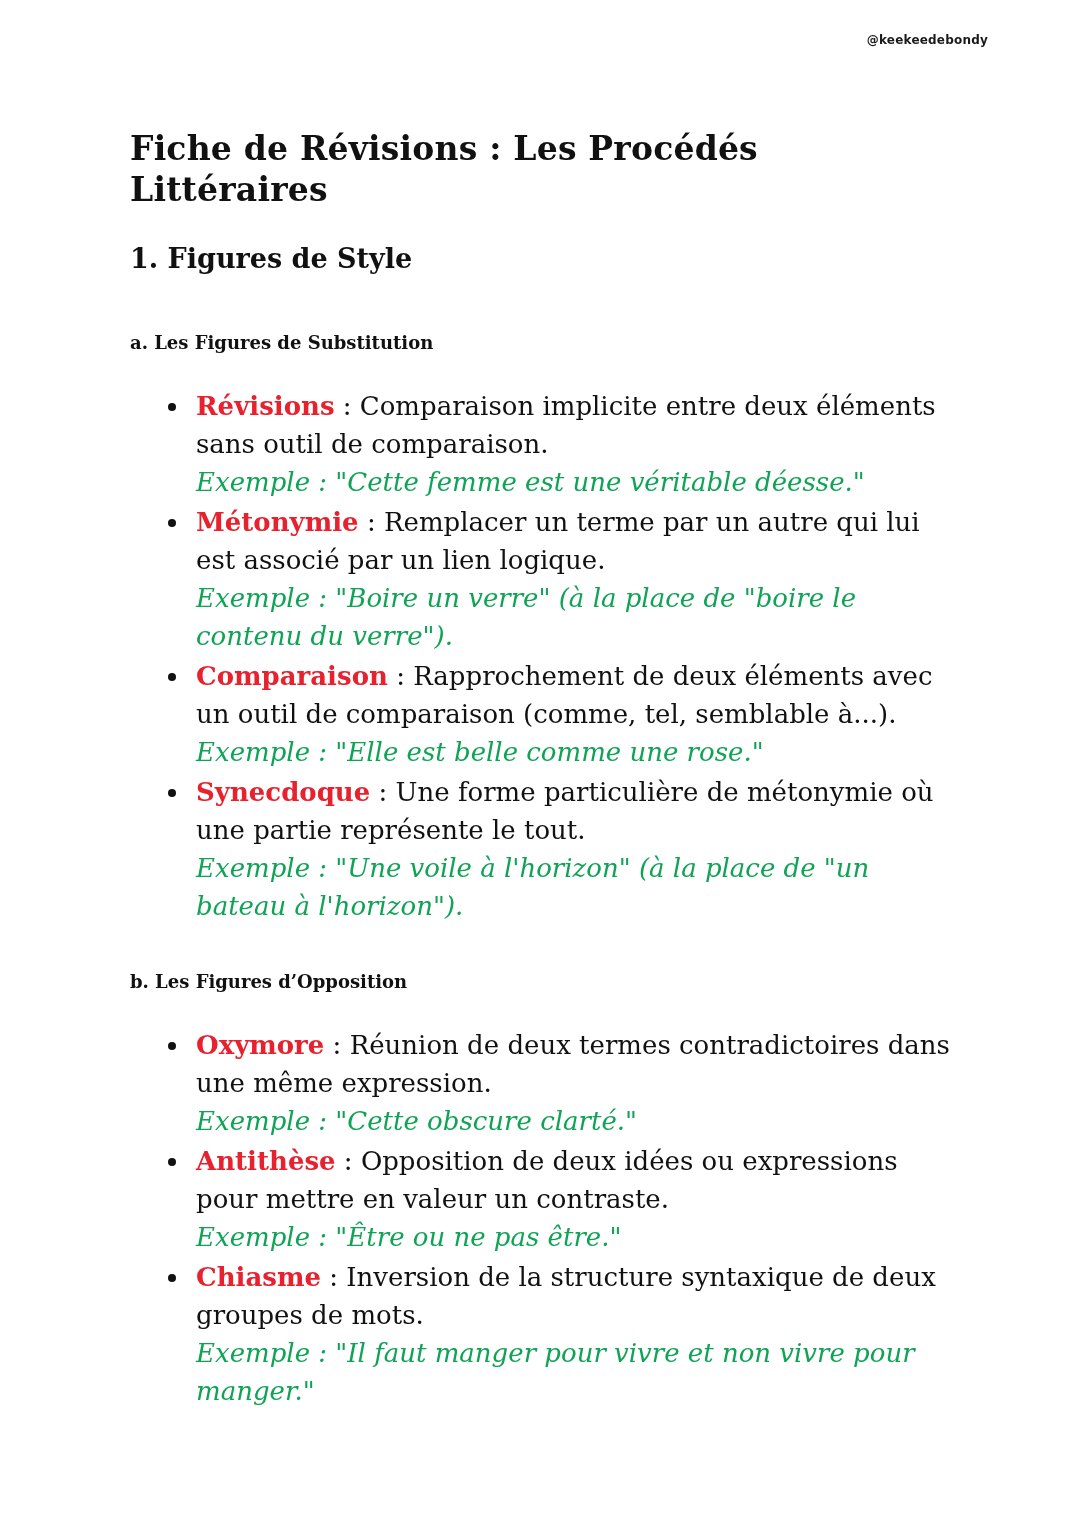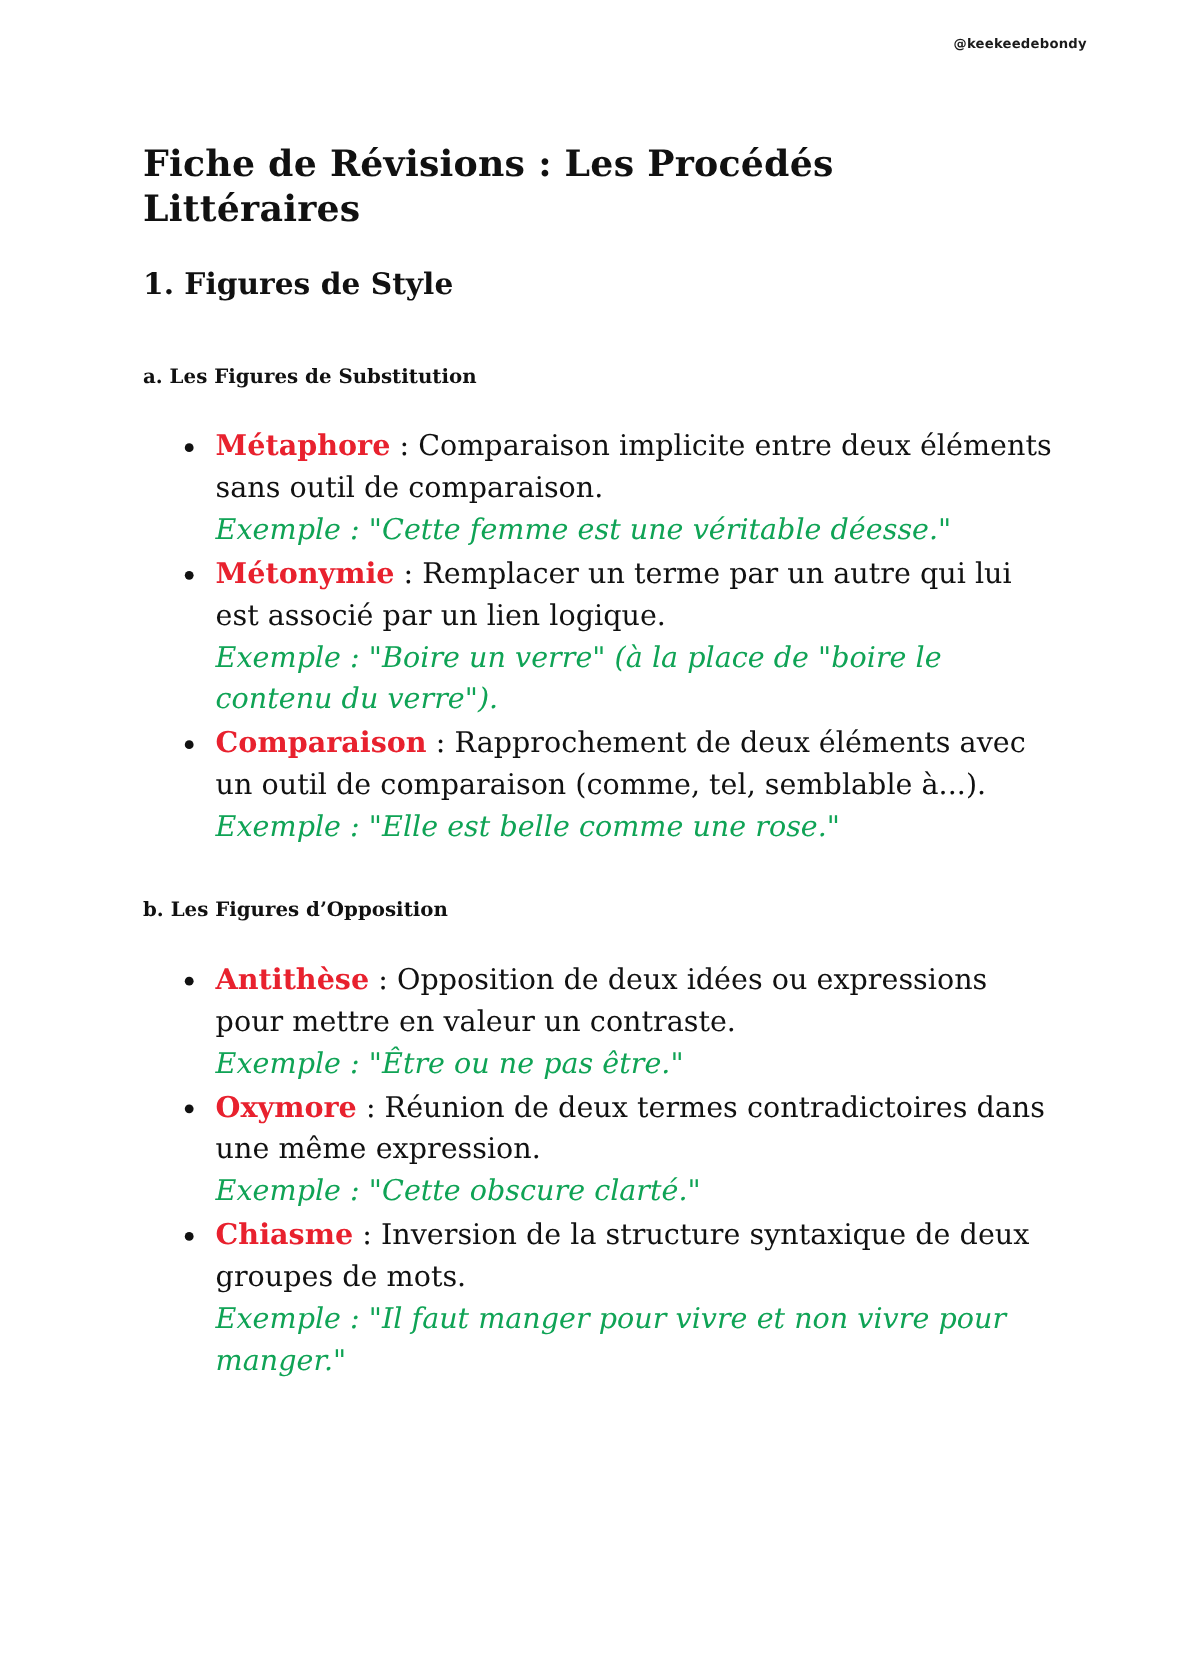--- a/index.html
+++ b/index.html
@@ -94,44 +94,47 @@
 <div class="page-root">
   <div class="handle">@keekeedebondy</div>
 
   <div class="content">
     <h1 class="title">Fiche de Révisions : Les Procédés Littéraires</h1>
     <h2 class="section">1. Figures de Style</h2>
     <div id="subsections">
   <section class="sub">
     <h3 class="subsection">a. Les Figures de Substitution</h3>
     <ul class="bullets">
-  <li><span class="term">Métaphore</span><span class="def"> : Comparaison implicite entre deux éléments sans outil de comparaison.</span>
+  <li><span class="term">Révisions</span><span class="def"> : Comparaison implicite entre deux éléments sans outil de comparaison.</span>
     <div class="example">Exemple : "Cette femme est une véritable déesse."</div>
   </li>
 
   <li><span class="term">Métonymie</span><span class="def"> : Remplacer un terme par un autre qui lui est associé par un lien logique.</span>
     <div class="example">Exemple : "Boire un verre" (à la place de "boire le contenu du verre").</div>
   </li>
 
   <li><span class="term">Comparaison</span><span class="def"> : Rapprochement de deux éléments avec un outil de comparaison (comme, tel, semblable à...).</span>
     <div class="example">Exemple : "Elle est belle comme une rose."</div>
   </li>
 
+  <li><span class="term">Synecdoque</span><span class="def"> : Une forme particulière de métonymie où une partie représente le tout.</span>
+    <div class="example">Exemple : "Une voile à l'horizon" (à la place de "un bateau à l'horizon").</div>
+  </li>
 </ul>
   </section>
 
   <section class="sub">
     <h3 class="subsection">b. Les Figures d’Opposition</h3>
     <ul class="bullets">
+  <li><span class="term">Oxymore</span><span class="def"> : Réunion de deux termes contradictoires dans une même expression.</span>
+    <div class="example">Exemple : "Cette obscure clarté."</div>
+  </li>
+
   <li><span class="term">Antithèse</span><span class="def"> : Opposition de deux idées ou expressions pour mettre en valeur un contraste.</span>
     <div class="example">Exemple : "Être ou ne pas être."</div>
-  </li>
-
-  <li><span class="term">Oxymore</span><span class="def"> : Réunion de deux termes contradictoires dans une même expression.</span>
-    <div class="example">Exemple : "Cette obscure clarté."</div>
   </li>
 
   <li><span class="term">Chiasme</span><span class="def"> : Inversion de la structure syntaxique de deux groupes de mots.</span>
     <div class="example">Exemple : "Il faut manger pour vivre et non vivre pour manger."</div>
   </li>
 </ul>
   </section>
 </div>
   </div>
 </div>

